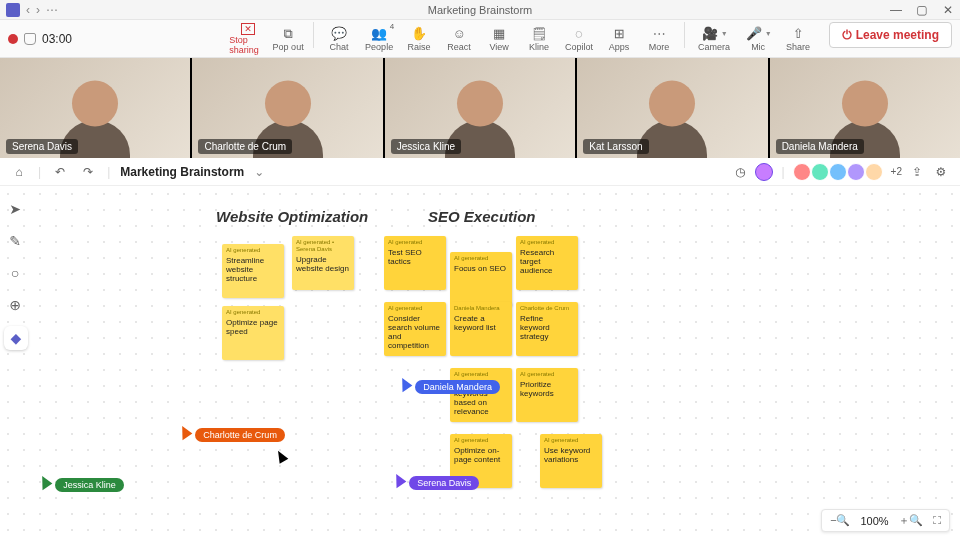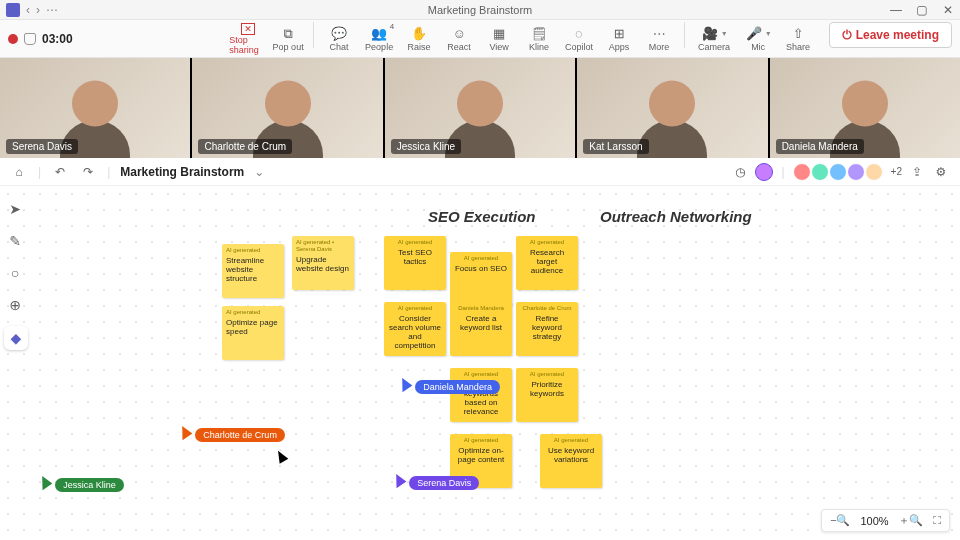--- a/index.html
+++ b/index.html
@@ -6,21 +6,21 @@
   body { font-family: "Segoe UI", Arial, sans-serif; font-size: 12px; color: #242424; background: #fff; width: 960px; height: 540px; overflow: hidden; position: relative; }
   
   .titlebar { height: 20px; display: flex; align-items: center; padding: 0 6px; background: #f5f5f5; border-bottom: 1px solid #e5e5e5; }
   .titlebar-left { display: flex; align-items: center; gap: 6px; }
   .teams-logo { width: 14px; height: 14px; background: #5b5fc7; border-radius: 2px; display: inline-block; }
   .titlebar-title { position: absolute; left: 50%; transform: translateX(-50%); font-size: 11px; color: #616161; }
   .titlebar-right { margin-left: auto; display: flex; gap: 14px; }
   .win-btn { width: 12px; height: 12px; display: flex; align-items: center; justify-content: center; color: #616161; cursor: pointer; }
   
   .toolbar { height: 38px; display: flex; align-items: center; padding: 0 8px; border-bottom: 1px solid #e5e5e5; background: #fafafa; }
-  .rec { display: flex; align-items: center; gap: 6px; font-size: 12px; font-weight: bold; }
+  .rec { display: flex; align-items: center; gap: 6px; font-size: 12px; }
   .rec-dot { width: 10px; height: 10px; border-radius: 50%; background: #d13438; }
   .shield { width: 12px; height: 12px; border: 1px solid #999; border-radius: 2px 2px 4px 4px; }
   .tool-group { display: flex; align-items: flex-start; margin-left: auto; gap: 2px; }
   .tool { display: flex; flex-direction: column; align-items: center; justify-content: center; width: 38px; height: 34px; font-size: 9px; color: #616161; cursor: pointer; position: relative; }
   .tool.red { color: #d13438; }
   .tool-ico { width: 16px; height: 16px; display: flex; align-items: center; justify-content: center; font-size: 13px; }
   .tool-sep { width: 1px; height: 26px; background: #ddd; margin: 0 4px; }
   .badge { position: absolute; top: 0; right: 4px; font-size: 8px; }
   .leave { margin-left: 10px; background: #fff; border: 1px solid #d1d1d1; color: #d13438; padding: 5px 12px; border-radius: 4px; font-size: 12px; font-weight: 600; cursor: pointer; display: flex; align-items: center; gap: 4px; }
   
@@ -37,21 +37,21 @@
   .avatar { width:18px; height:18px; border-radius:50%; border:1px solid #fff; display:inline-block; }
   .avatar.stack { margin-left:-6px; }
   
   .wb-body { position:absolute; top:186px; left:0; right:0; bottom:0; background:#fff; background-image: radial-gradient(#e6e6e6 1px, transparent 1px); background-size: 16px 16px; }
   .wb-tools { position:absolute; left:4px; top:12px; display:flex; flex-direction:column; gap:10px; }
   .wb-tool { width:22px; height:22px; display:flex; align-items:center; justify-content:center; color:#616161; cursor:pointer; font-size:14px; }
   .wb-tool.copilot { width:24px; height:24px; border-radius:6px; box-shadow:0 1px 3px rgba(0,0,0,.2); background:#fff; }
   .section-title { position:absolute; font-style:italic; font-weight:700; font-size:15px; color:#333; }
   .sticky { position:absolute; width:62px; min-height:54px; background:#ffe066; border-radius:2px; box-shadow:1px 1px 2px rgba(0,0,0,.15); padding:3px 4px; font-size:8px; line-height:1.15; }
   .sticky .tag { font-size:6px; color:#8a7a00; display:block; margin-bottom:2px; }
-  .sticky.bright { background:#ffd43b;text-align:center; }
+  .sticky.bright { background:#ffd43b; }
   .cursor { position:absolute; }
   .cursor .ptr { width:0; height:0; border-left:8px solid transparent; border-right:4px solid transparent; border-bottom:12px solid; transform:rotate(-35deg); display:inline-block; }
   .cursor .lbl { display:inline-block; color:#fff; font-size:9px; padding:2px 8px; border-radius:10px; margin-left:2px; vertical-align:middle; }
   .black-ptr { width:0;height:0;border-left:5px solid transparent;border-right:5px solid transparent;border-bottom:12px solid #000; transform:rotate(-30deg); position:absolute; }
   
   .zoombar { position:absolute; right:10px; bottom:8px; display:flex; align-items:center; gap:10px; background:#fff; border:1px solid #e5e5e5; border-radius:4px; padding:3px 8px; font-size:11px; box-shadow:0 1px 3px rgba(0,0,0,.1); }
   .zoombar .zb { cursor:pointer; color:#616161; }
   .chev { font-size:8px; margin-left:4px; color:#888; }
 </style>
 </head>
@@ -193,22 +193,22 @@
 
 <div class="wb-body">
   <div class="wb-tools">
     <span class="wb-tool">➤</span>
     <span class="wb-tool">✎</span>
     <span class="wb-tool">○</span>
     <span class="wb-tool">⊕</span>
     <span class="wb-tool copilot" style="color:#5b5fc7">◆</span>
   </div>
 
+  <div class="section-title" style="left:216px;top:22px">Website Optimization</div>
   <div class="section-title" style="left:428px;top:22px">SEO Execution</div>
-  <div class="section-title" style="left:600px;top:22px">Outreach Networking</div>
 
   <div class="sticky" style="left:222px;top:58px"><span class="tag">AI generated</span><span>Streamline website structure</span></div>
   <div class="sticky" style="left:292px;top:50px"><span class="tag">AI generated • Serena Davis</span><span>Upgrade website design</span></div>
   <div class="sticky" style="left:222px;top:120px"><span class="tag">AI generated</span><span>Optimize page speed</span></div>
 
   <div class="sticky bright" style="left:384px;top:50px"><span class="tag">AI generated</span><span>Test SEO tactics</span></div>
   <div class="sticky bright" style="left:450px;top:66px"><span class="tag">AI generated</span><span>Focus on SEO</span></div>
   <div class="sticky bright" style="left:516px;top:50px"><span class="tag">AI generated</span><span>Research target audience</span></div>
   <div class="sticky bright" style="left:384px;top:116px"><span class="tag">AI generated</span><span>Consider search volume and competition</span></div>
   <div class="sticky bright" style="left:450px;top:116px"><span class="tag">Daniela Mandera</span><span>Create a keyword list</span></div>

